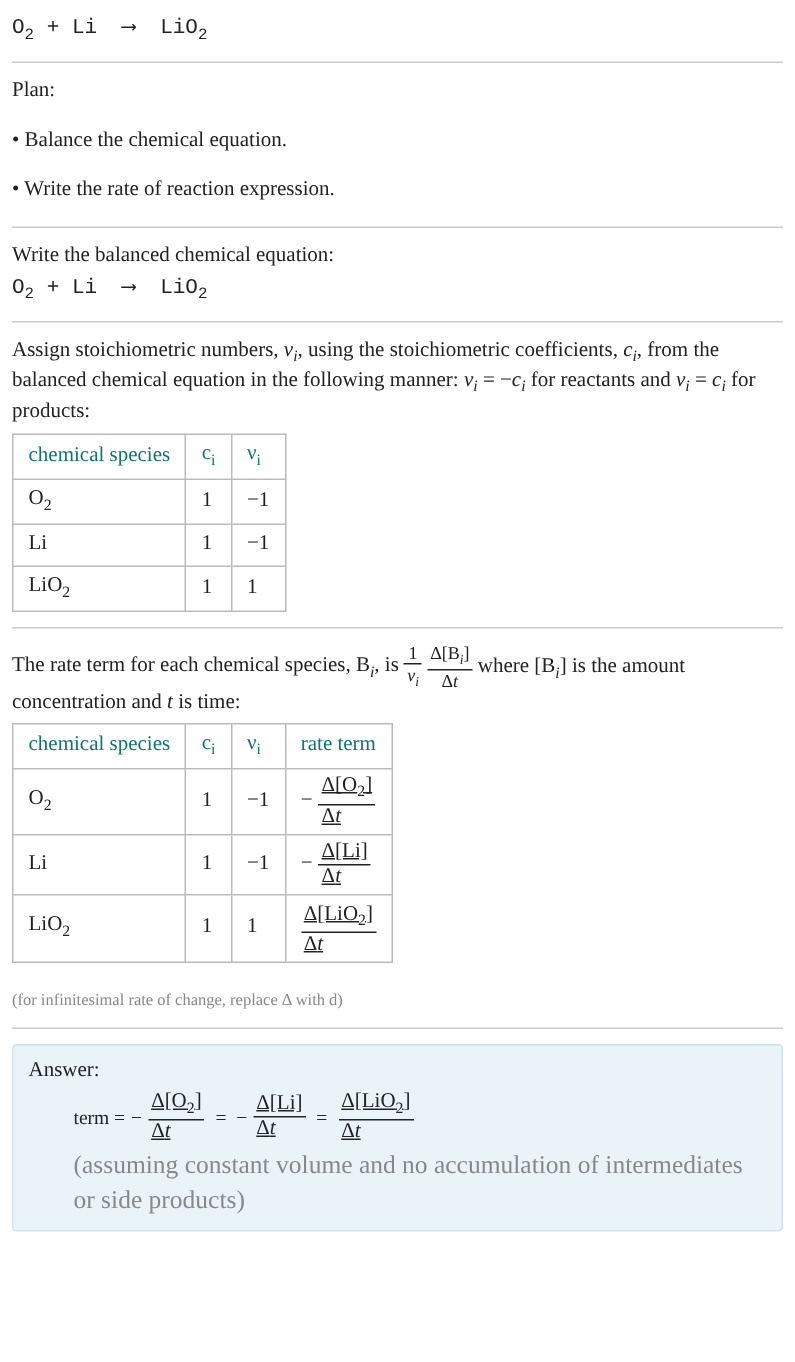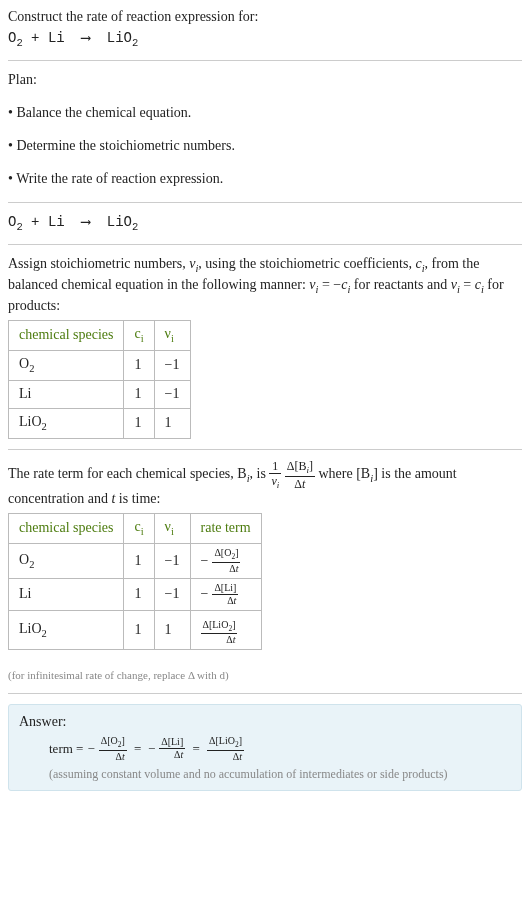--- a/index.html
+++ b/index.html
@@ -25,86 +25,86 @@
     border-collapse: collapse;
     margin: 4px 0;
   }
   table.stoich th, table.stoich td {
     border: 1px solid #bbb;
     padding: 4px 10px;
     text-align: left;
     font-weight: normal;
   }
   table.stoich th {
-    color: #4d7c0f;
+    color: #0f766e;
   }
   .footnote {
     font-size: 11px;
     color: #888;
     margin-top: 18px;
     font-family: Liberation Serif, serif;
   }
   .answer-box {
     background: #e9f3f8;
     border: 1px solid #cfe3ec;
     border-radius: 3px;
     padding: 8px 10px;
     margin-top: 0;
   }
   .answer-label { margin-bottom: 4px; }
   .answer-eq { margin-left: 30px; font-size: 13px; }
   .answer-note {
-    font-size: 12px;
+    font-size: 17px;
     color: #888;
     margin-top: 4px;
     margin-left: 30px;
   }
   sub { font-size: 0.75em; }
   .frac {
     display: inline-block;
     vertical-align: middle;
     text-align: center;
     font-size: 12px;
     line-height: 1;
   }
   .frac .num { display: block; border-bottom: 1px solid #222; padding: 0 2px 1px 2px; }
   .frac .den { display: block; padding: 1px 2px 0 2px; }
   .sfrac {
     display: inline-block;
     vertical-align: middle;
-    text-align: right;
-    font-size: 10px;
+    text-align: left;
+    font-size: 14px;
     line-height: 1;
+    text-decoration: underline;
   }
   .sfrac .num { display: block; border-bottom: 1px solid #222; padding: 0 2px 1px 2px; }
   .sfrac .den { display: block; padding: 1px 2px 0 2px; }
   .rate-line { display:inline-flex; align-items:center; gap:4px; }
 </style>
 </head>
 <body>
 
 <div class="section">
-  <div>Construct the rate of reaction expression for:</div>
   <div class="chem-eq">O<sub>2</sub> + Li &nbsp;⟶&nbsp; LiO<sub>2</sub></div>
 </div>
 
 <hr class="sep">
 
 <div class="section">
   <div>Plan:</div>
   <div class="plan-list">
     <div>• Balance the chemical equation.</div>
-    <div>• Determine the stoichiometric numbers.</div>
     <div>• Write the rate of reaction expression.</div>
   </div>
 </div>
 
 <hr class="sep">
 
 <div class="section">
+  <div>Write the balanced chemical equation:</div>
   <div class="chem-eq">O<sub>2</sub> + Li &nbsp;⟶&nbsp; LiO<sub>2</sub></div>
 </div>
 
 <hr class="sep">
 
 <div class="section">
   <div>Assign stoichiometric numbers, <i>ν<sub>i</sub></i>, using the stoichiometric coefficients, <i>c<sub>i</sub></i>, from the balanced chemical equation in the following manner: <i>ν<sub>i</sub></i> = −<i>c<sub>i</sub></i> for reactants and <i>ν<sub>i</sub></i> = <i>c<sub>i</sub></i> for products:</div>
   <table class="stoich">
     <tbody>
         <tr>

